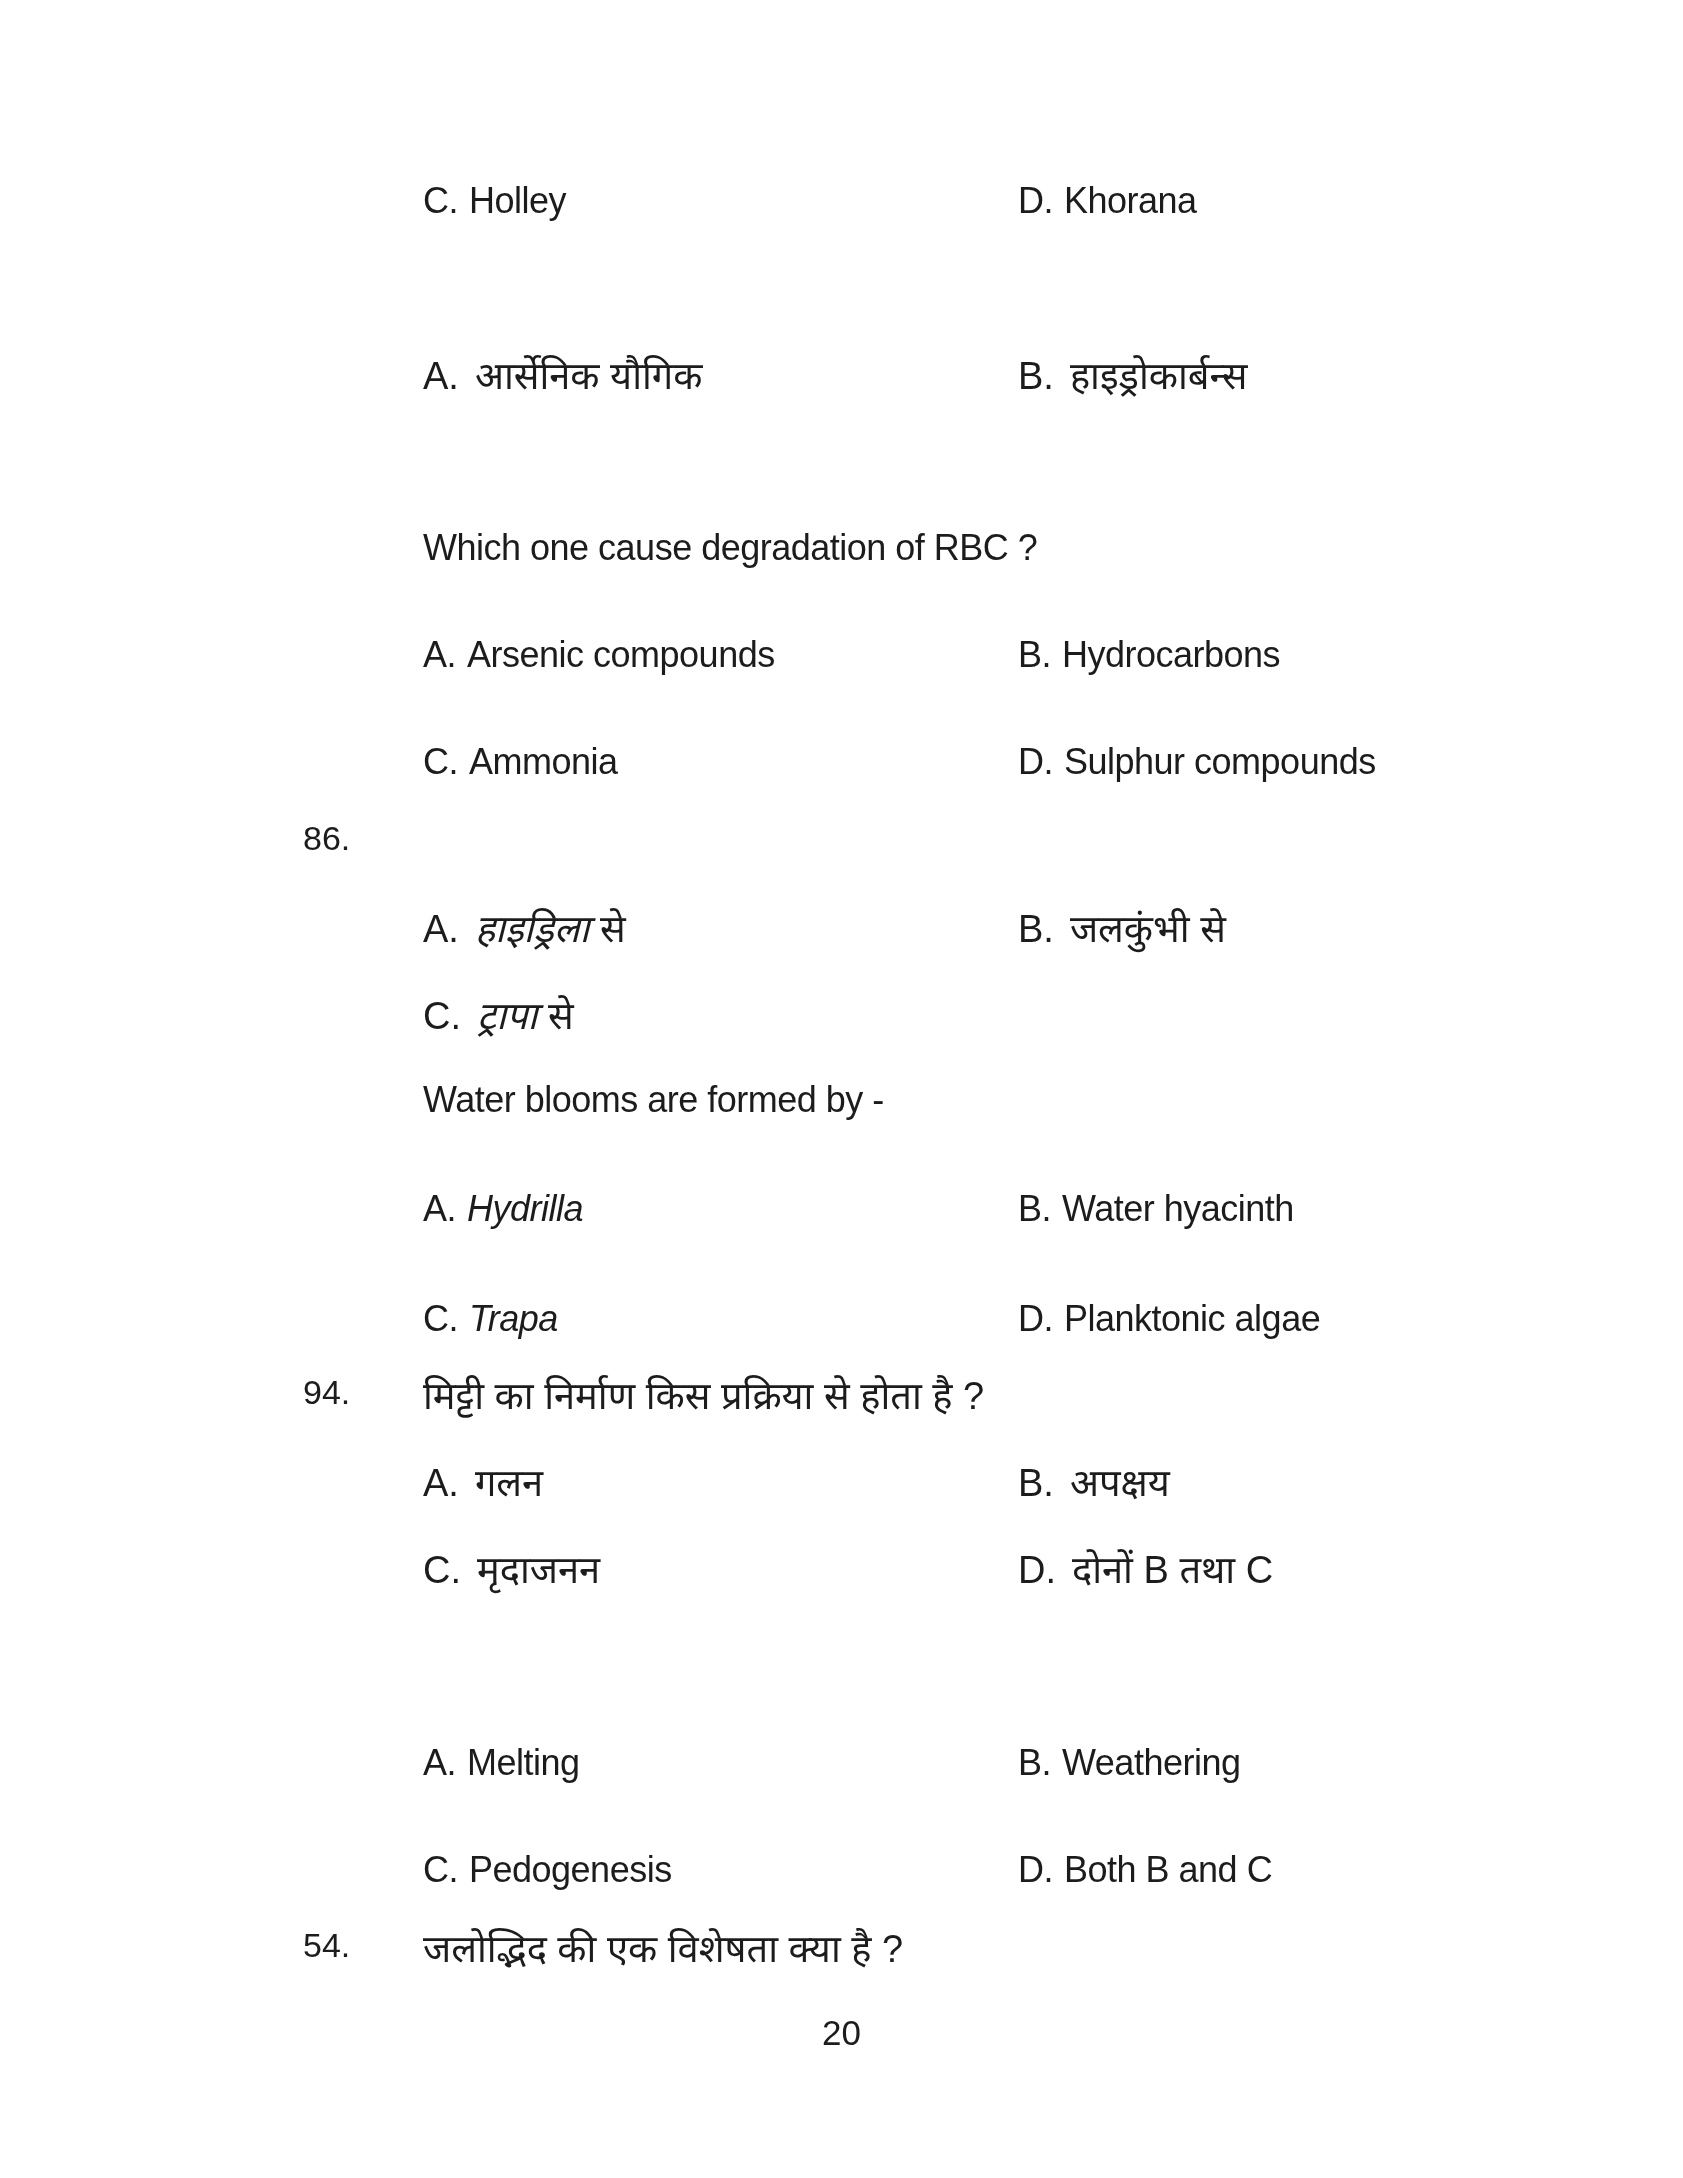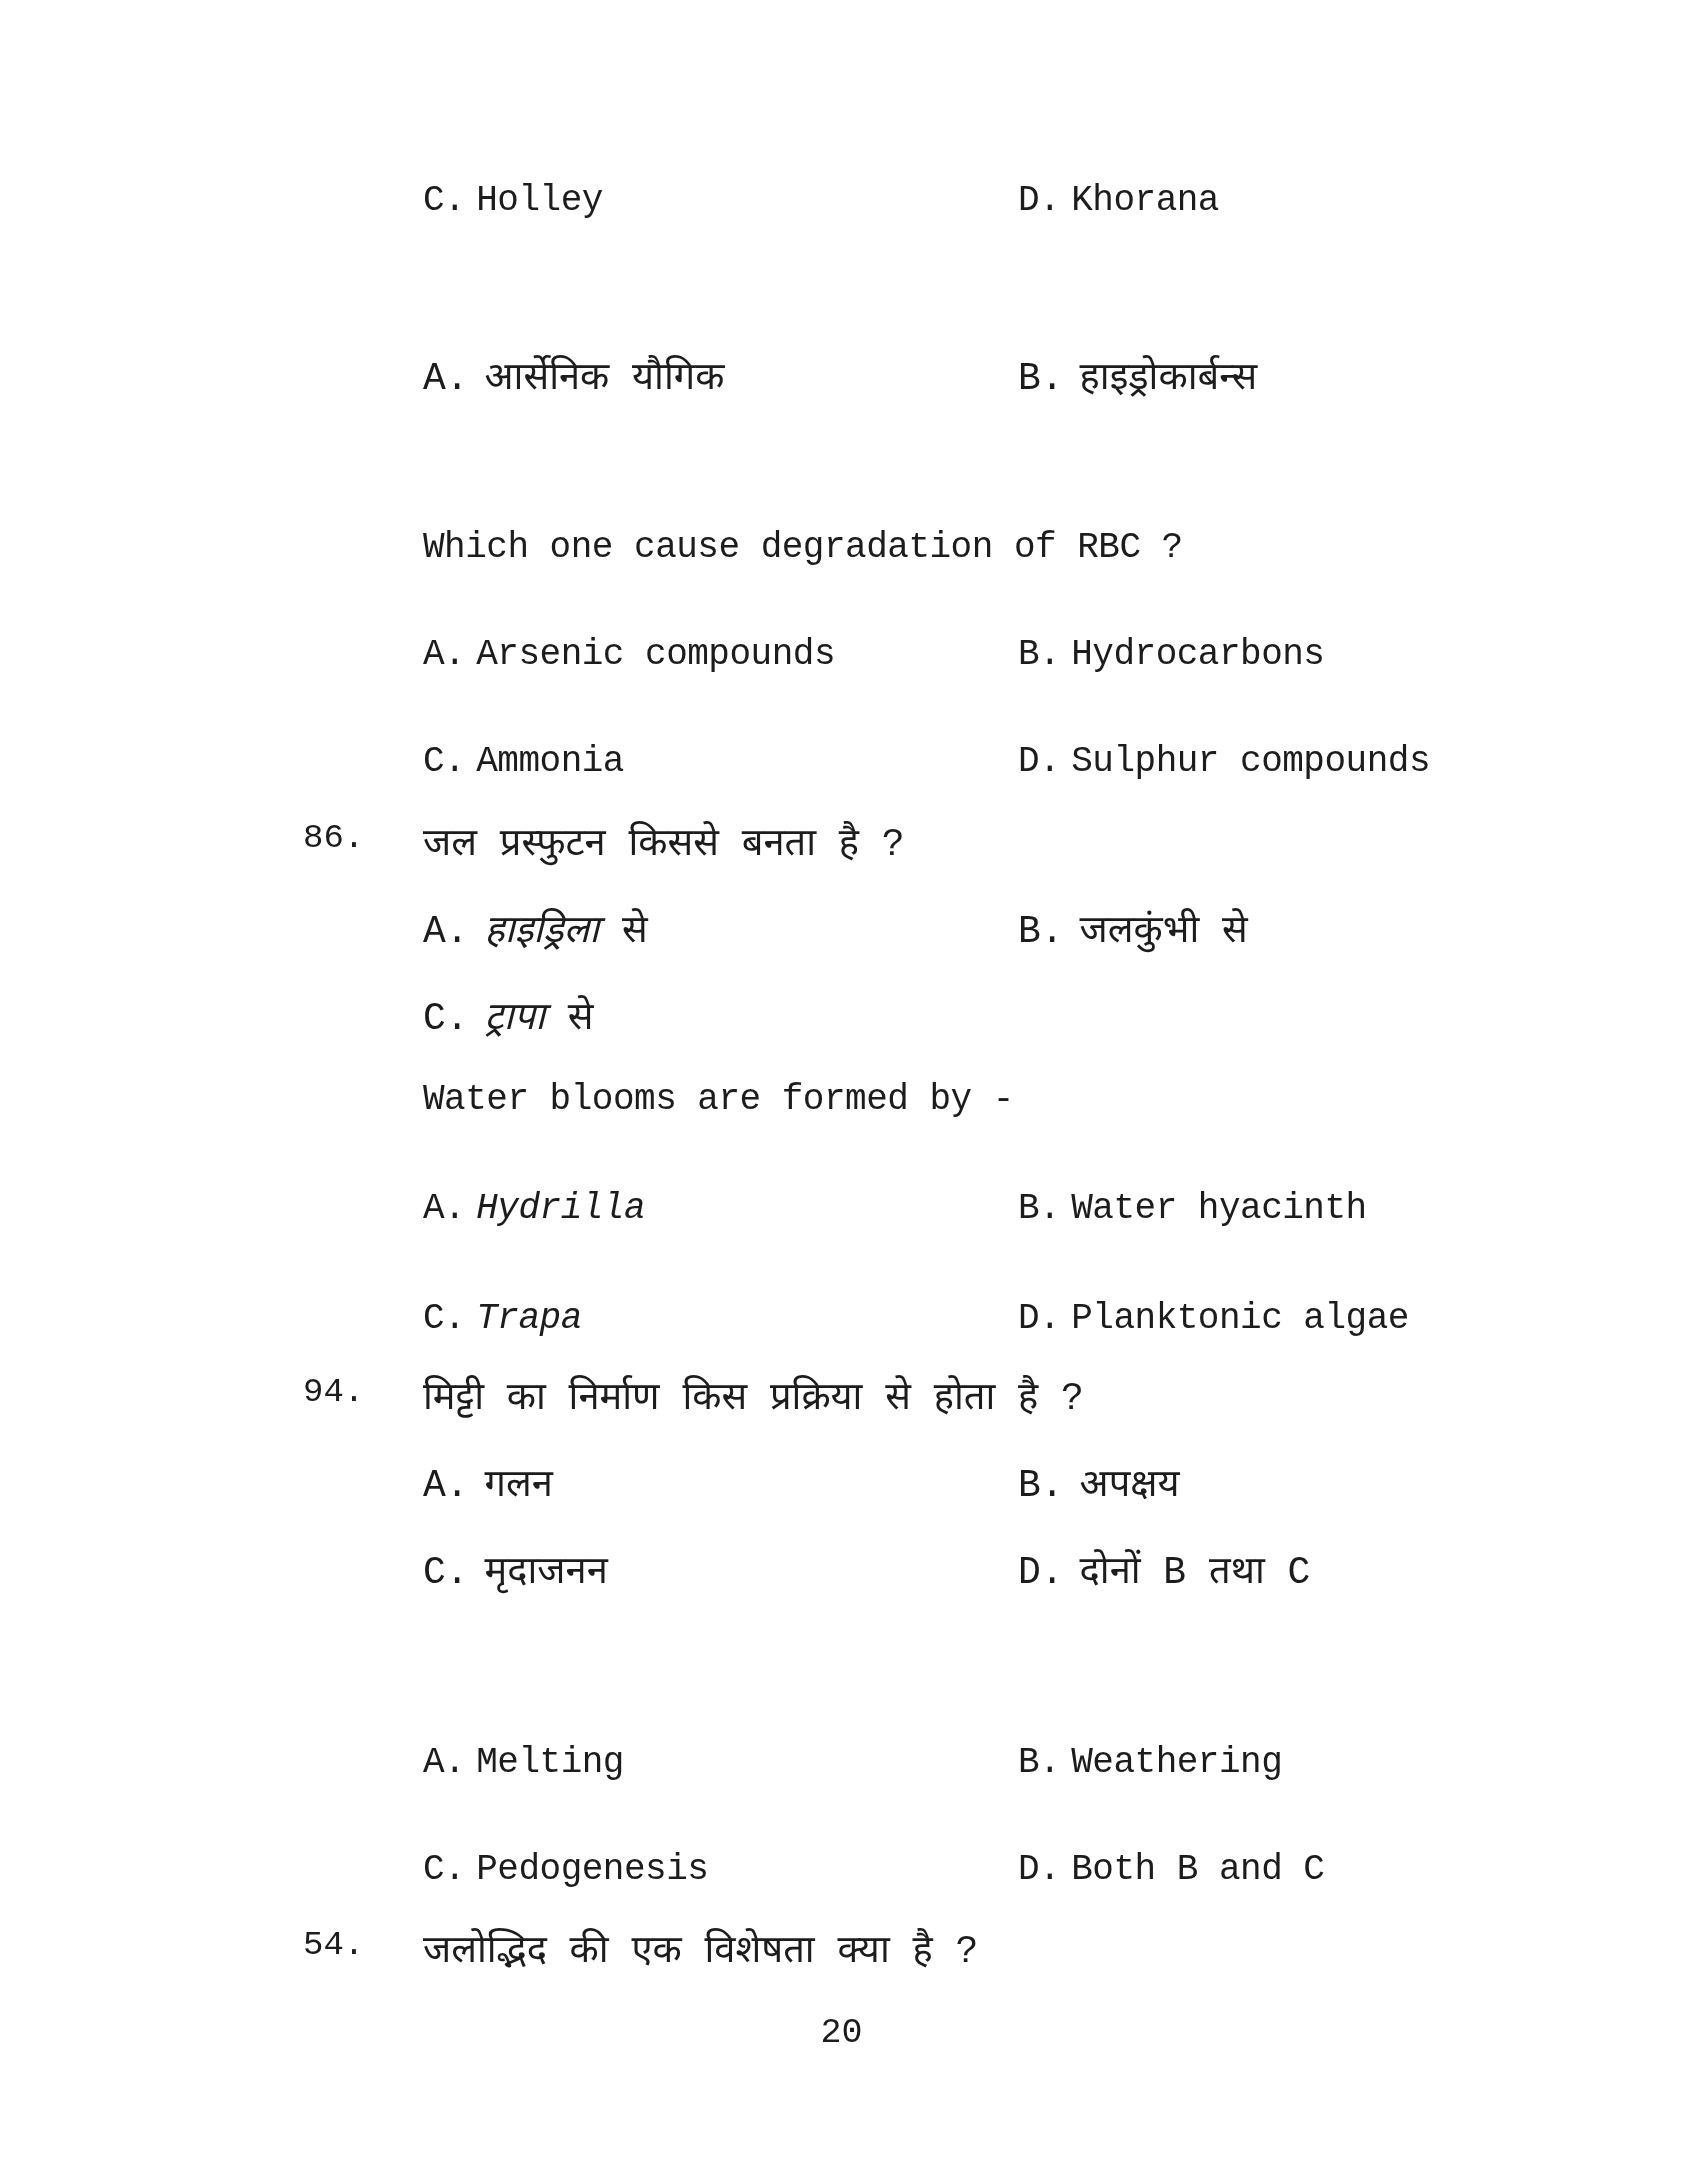--- a/index.html
+++ b/index.html
@@ -7,21 +7,21 @@
     padding: 0;
     background: #ffffff;
   }
   .page {
     position: relative;
     width: 1683px;
     height: 2178px;
     background: #ffffff;
     margin: 0 auto;
     overflow: hidden;
-    font-family: Liberation Mono, monospace;
+    font-family: Liberation Sans, sans-serif;
     color: #1c1c1c;
     border-radius: 29px;
   }
   .row {
     position: absolute;
     left: 0;
     right: 0;
     height: 55px;
     white-space: nowrap;
   }
@@ -66,21 +66,20 @@
     <span class="ca"><span class="lbl">A.</span><span class="it"></span><span>Arsenic compounds</span></span>
     <span class="cb"><span class="lbl">B.</span><span class="it"></span><span>Hydrocarbons</span></span>
   </div>
   <div class="row en" style="top:741px">
     <span class="ca"><span class="lbl">C.</span><span class="it"></span><span>Ammonia</span></span>
     <span class="cb"><span class="lbl">D.</span><span class="it"></span><span>Sulphur compounds</span></span>
   </div>
 
   <div class="row hi" style="top:814px">
     <span class="num">86.</span>
-    <span class="ca">जल प्रस्फुटन किससे बनता है ?</span>
   </div>
   <div class="row hi" style="top:901px">
     <span class="ca"><span class="lbl">A.</span><span class="it">हाइड्रिला</span><span> से</span></span>
     <span class="cb"><span class="lbl">B.</span><span class="it"></span><span>जलकुंभी से</span></span>
   </div>
   <div class="row hi" style="top:988px">
     <span class="ca"><span class="lbl">C.</span><span class="it">ट्रापा</span><span> से</span></span>
   </div>
 
   <div class="row en" style="top:1079px">

